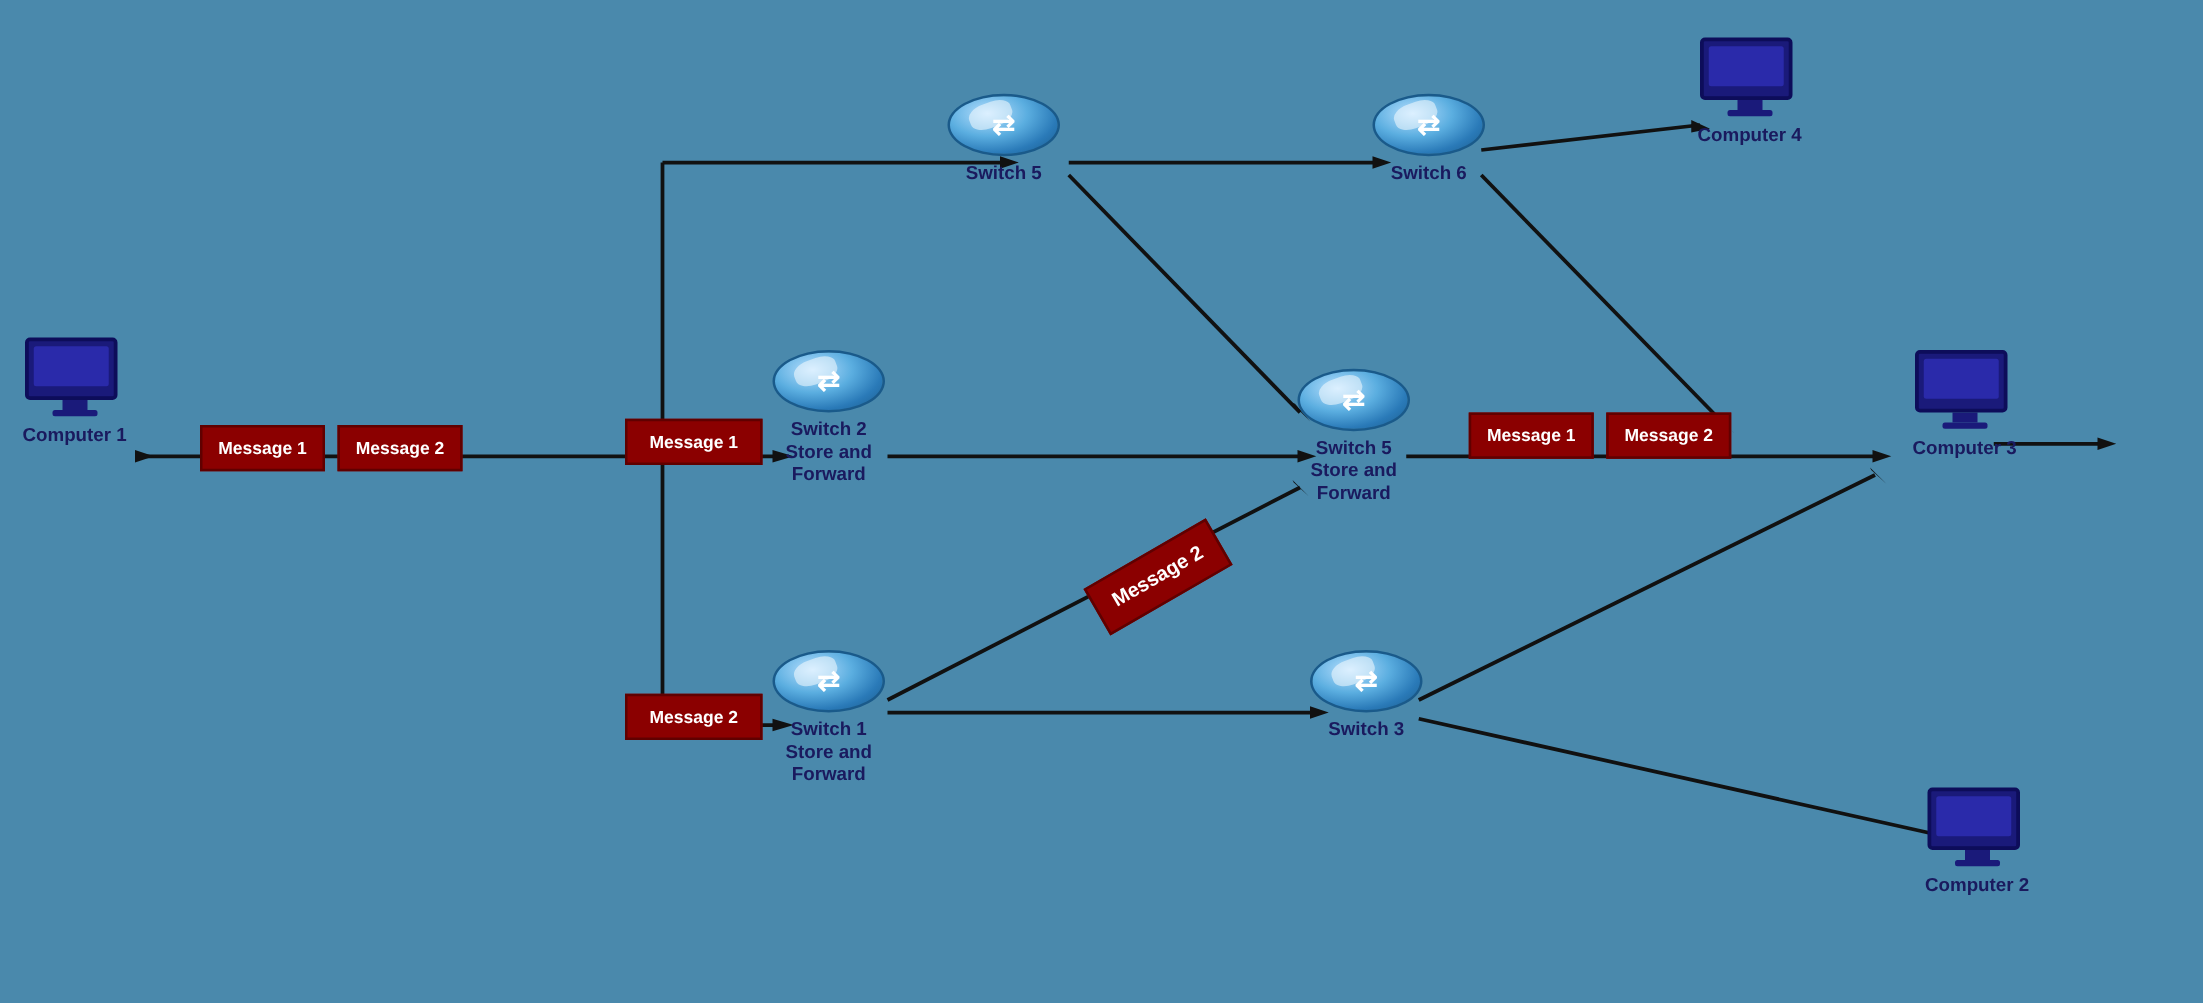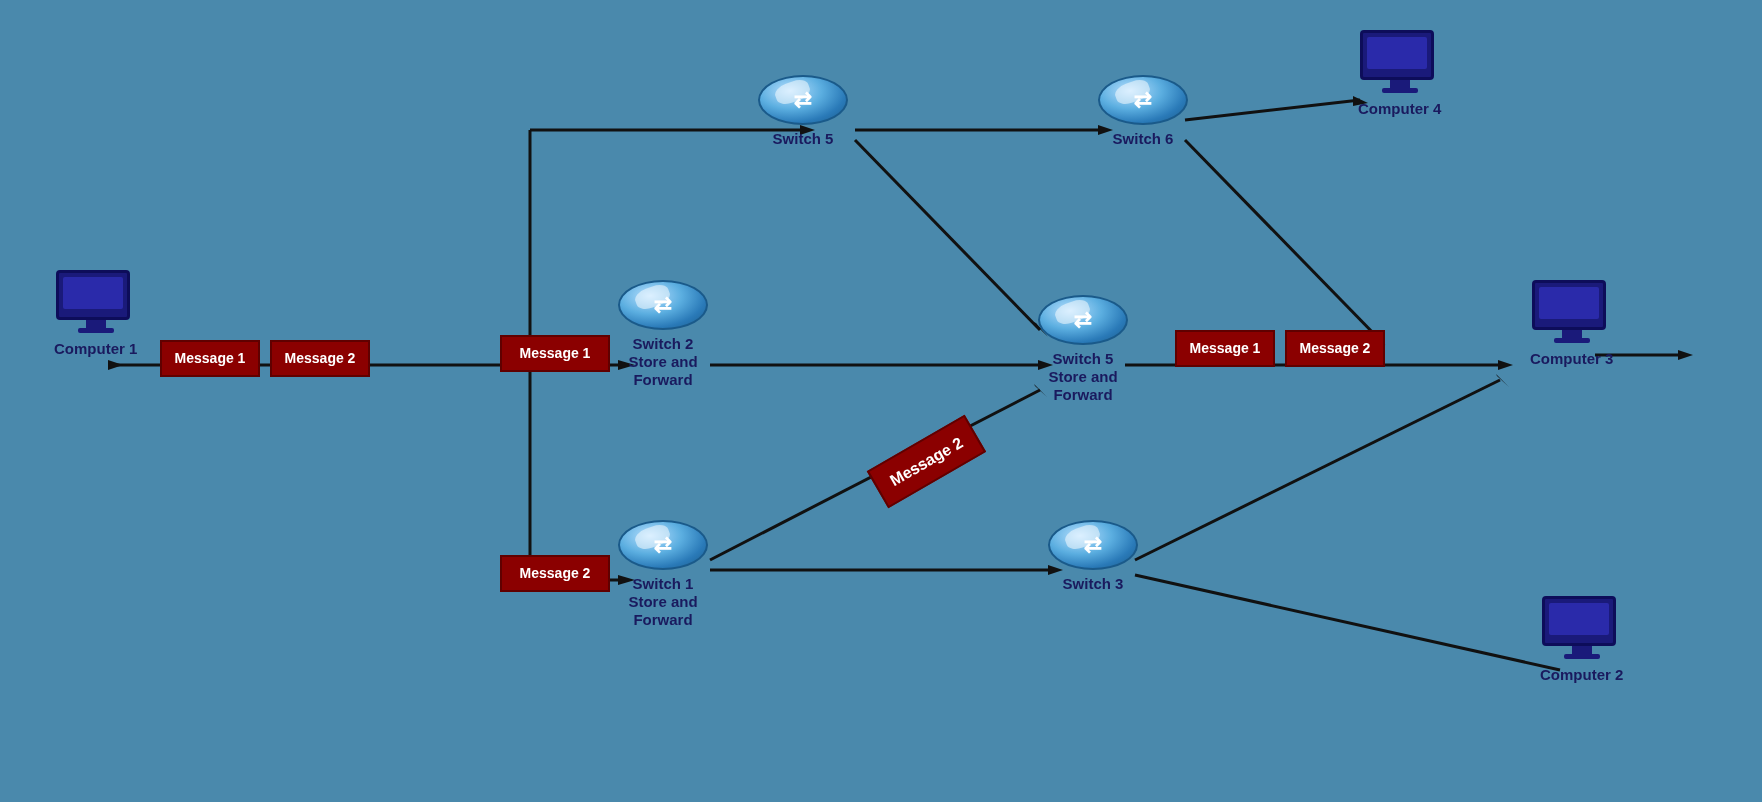--- a/index.html
+++ b/index.html
@@ -173,21 +173,21 @@
 
     <line x1="1135" y1="575" x2="1560" y2="670" stroke="#111" stroke-width="3"></line>
     <polygon points="1554,664 1568,678 1556,666" fill="#111"></polygon>
 
     <line x1="1595" y1="355" x2="1680" y2="355" stroke="#111" stroke-width="3"></line>
     <polygon points="1678,350 1693,355 1678,360" fill="#111"></polygon>
 
     <polygon points="108,360 123,365 108,370" fill="#111"></polygon>
   </svg>
 
-  <div class="node" style="left:18px; top:270px;margin-left:36px;">
+  <div class="node" style="left:18px; top:270px;">
     <div class="computer-icon">
       <div class="monitor">
           <div class="monitor-screen"></div>
         </div>
       <div class="monitor-stand"></div>
       <div class="monitor-base"></div>
     </div>
     <div class="node-label">Computer 1</div>
   </div>
 
@@ -276,21 +276,21 @@
     <div class="computer-icon">
       <div class="monitor">
           <div class="monitor-screen"></div>
         </div>
       <div class="monitor-stand"></div>
       <div class="monitor-base"></div>
     </div>
     <div class="node-label">Computer 3</div>
   </div>
 
-  <div class="node" style="left:1540px; top:596px;">
+  <div class="node" style="left:1540px; top:630px;">
     <div class="computer-icon">
       <div class="monitor">
           <div class="monitor-screen"></div>
         </div>
       <div class="monitor-stand"></div>
       <div class="monitor-base"></div>
     </div>
     <div class="node-label">Computer 2</div>
   </div>
 

